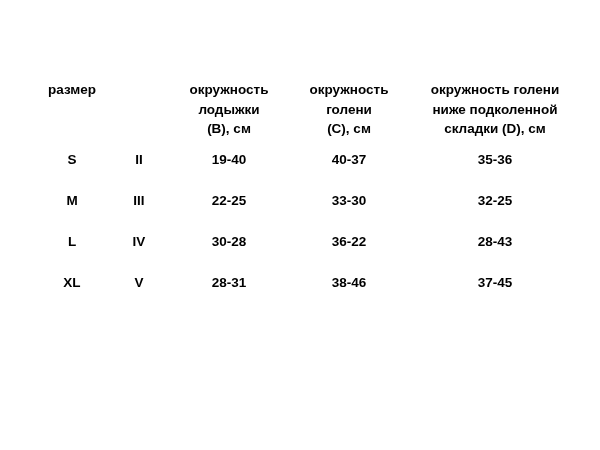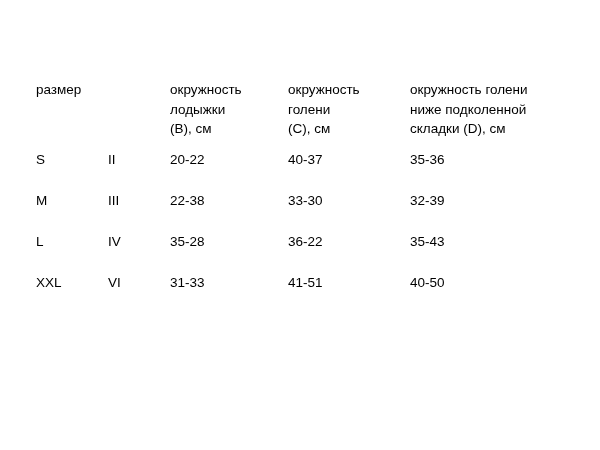--- a/index.html
+++ b/index.html
@@ -24,23 +24,23 @@
   table.size-table {
     position: absolute;
     top: 80px;
     left: 36px;
     border-collapse: collapse;
     font-size: 13.5px;
     line-height: 1.45;
   }
   table.size-table th,
   table.size-table td {
-    text-align: left;
+    text-align: center;
     vertical-align: top;
-    font-weight: normal;
+    font-weight: bold;
     padding: 0;
   }
   
   .col-size    { width: 72px; }
   .col-roman   { width: 62px; }
   .col-b       { width: 118px; }
   .col-c       { width: 122px; }
   .col-d       { width: 170px; }
 
   thead th {
@@ -83,40 +83,40 @@
           <span class="head-text">окружность голени
 ниже подколенной
 складки (D), см</span>
         </th>
       </tr>
     </thead>
     <tbody>
       <tr>
         <td>S</td>
         <td>II</td>
-        <td>20-22</td>
+        <td>19-40</td>
         <td>40-37</td>
         <td>35-36</td>
       </tr>
       <tr>
         <td>M</td>
         <td>III</td>
-        <td>22-38</td>
+        <td>22-25</td>
         <td>33-30</td>
-        <td>32-39</td>
+        <td>32-25</td>
       </tr>
       <tr>
         <td>L</td>
         <td>IV</td>
-        <td>35-28</td>
+        <td>30-28</td>
         <td>36-22</td>
-        <td>35-43</td>
+        <td>28-43</td>
       </tr>
       <tr>
-        <td>XXL</td>
-        <td>VI</td>
-        <td>31-33</td>
-        <td>41-51</td>
-        <td>40-50</td>
+        <td>XL</td>
+        <td>V</td>
+        <td>28-31</td>
+        <td>38-46</td>
+        <td>37-45</td>
       </tr>
     </tbody>
   </table>
 </div>
 
 </body></html>

